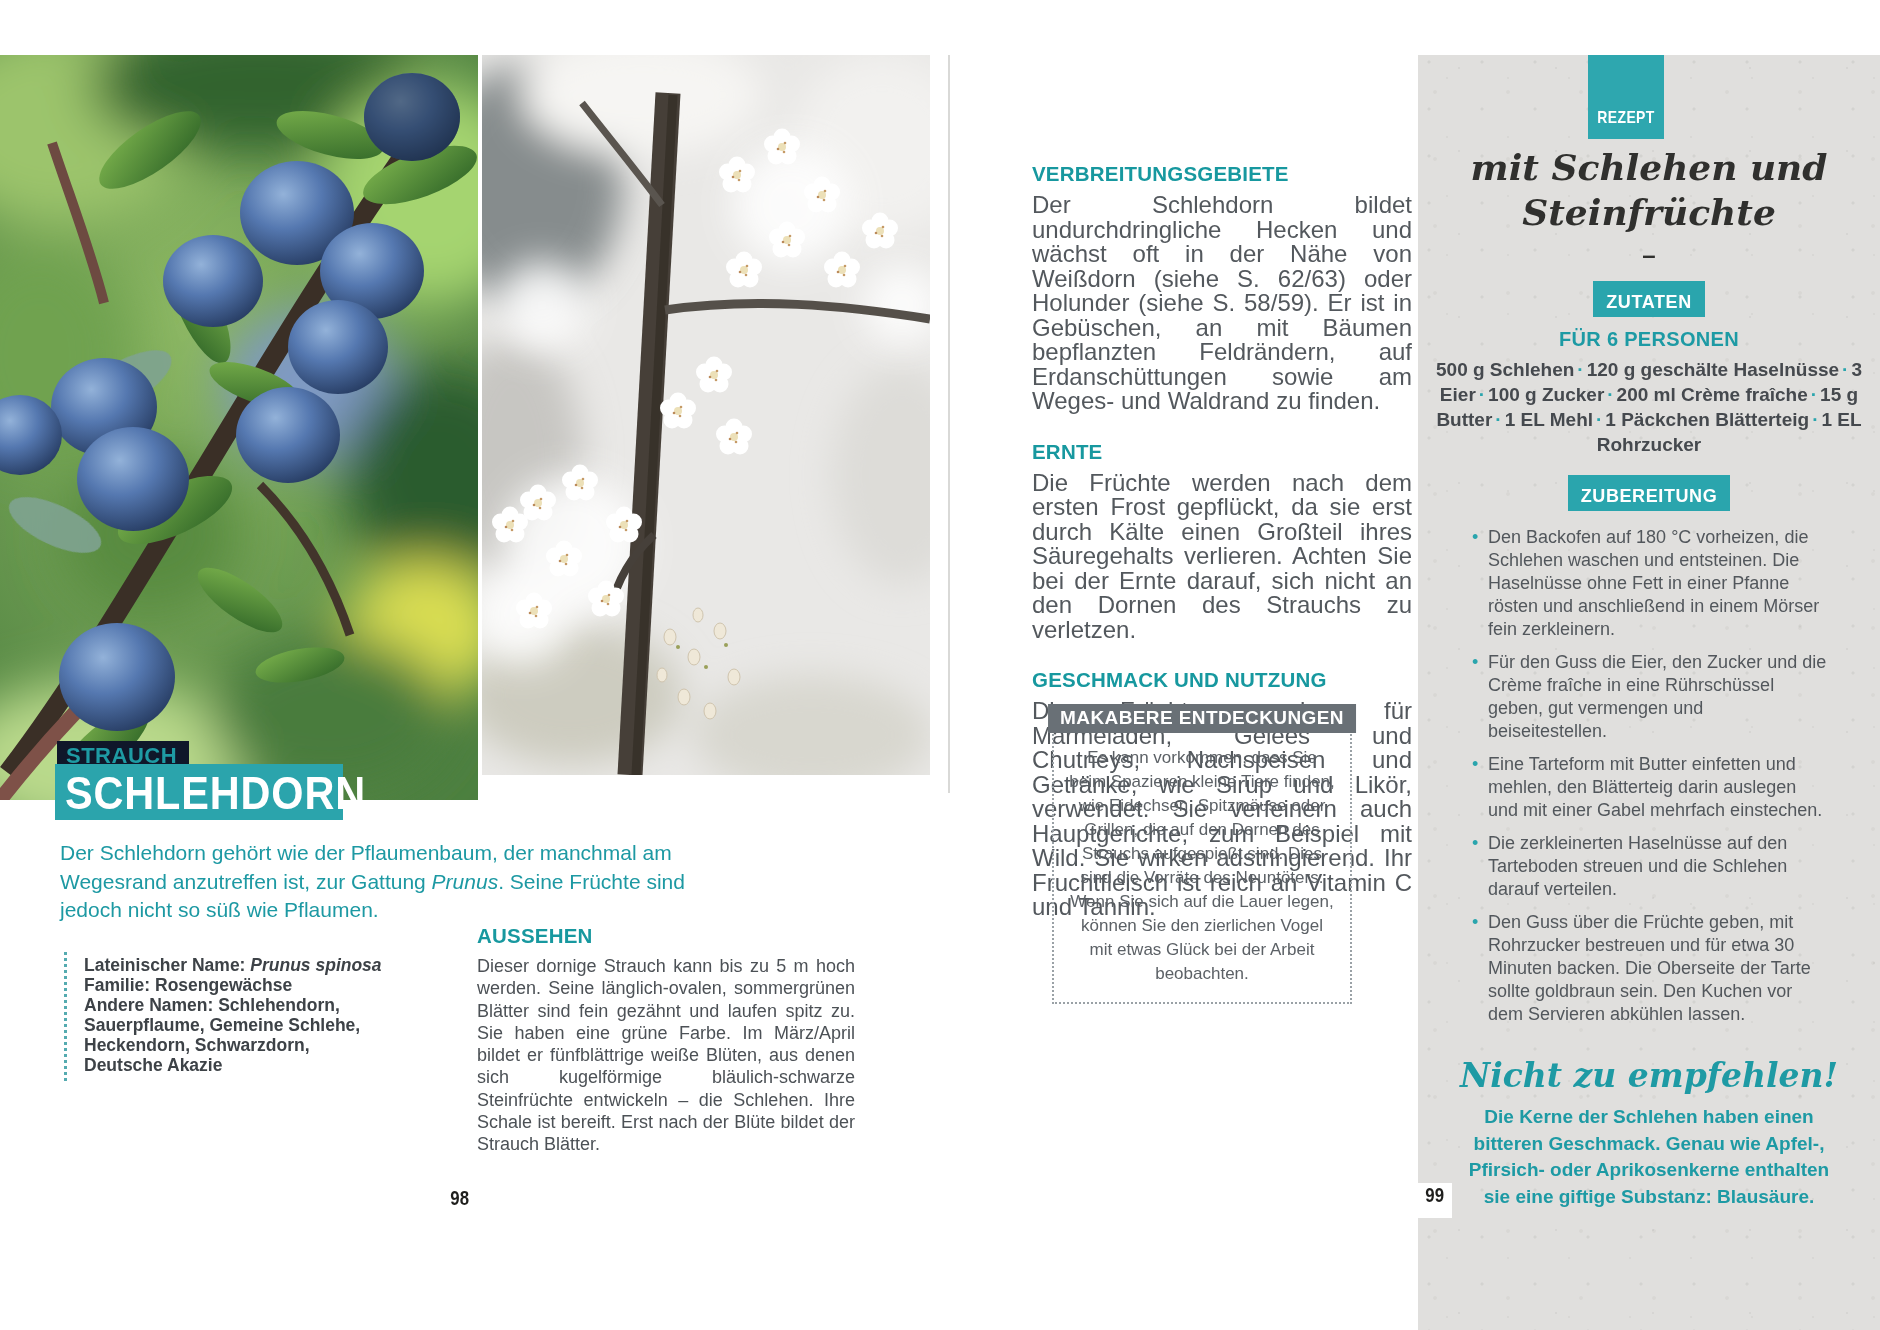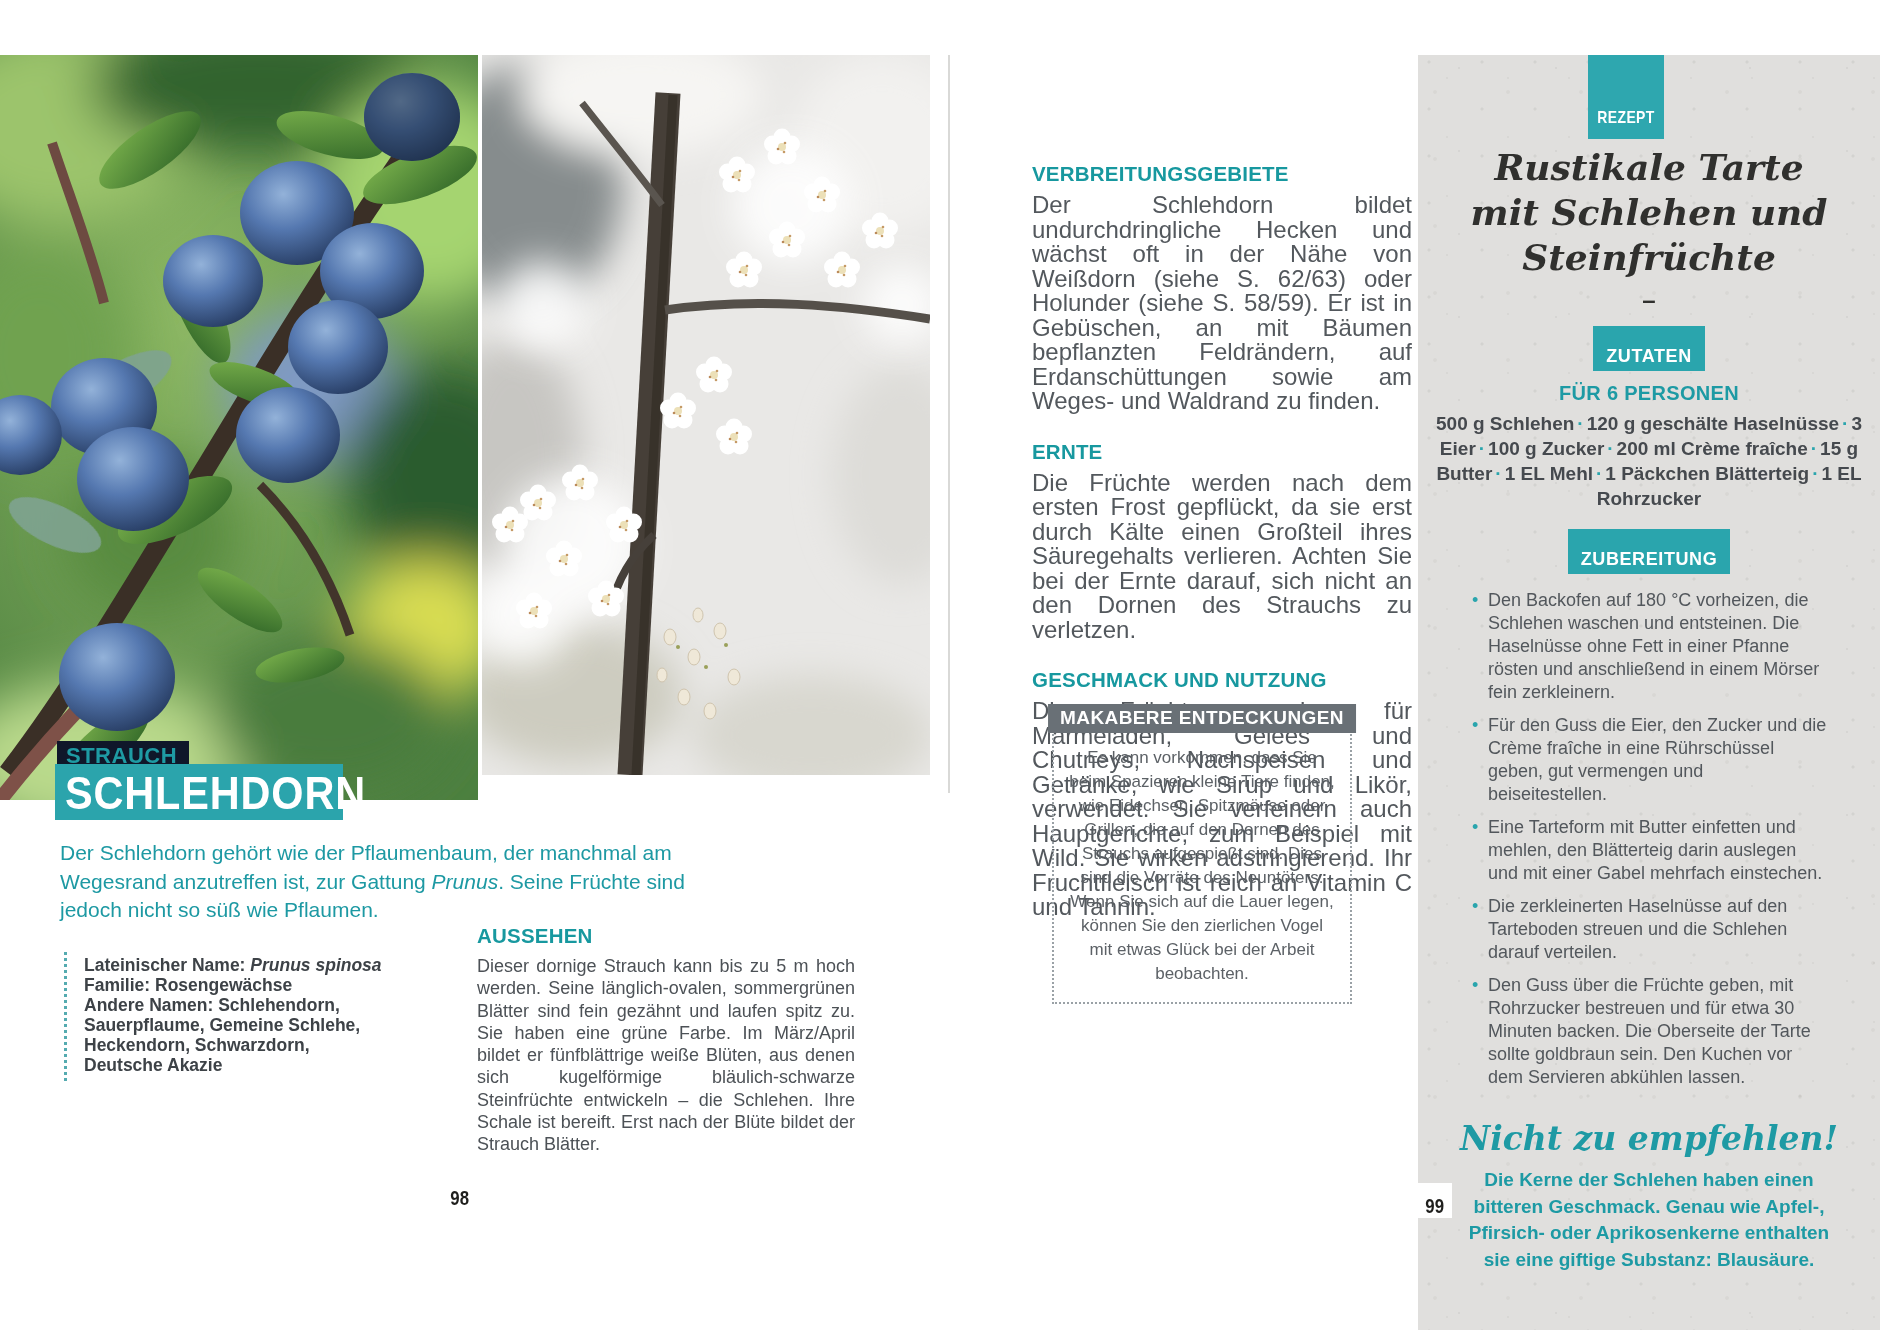--- a/index.html
+++ b/index.html
@@ -53,41 +53,41 @@
     background-size:53px 47px,61px 59px,73px 67px,97px 83px;
     text-align:center;}
   .rezept-tab{position:absolute;left:170px;top:0;width:76px;height:84px;background:#2ea7af;
     display:flex;align-items:flex-end;justify-content:center;padding-bottom:11px;box-sizing:border-box;}
   .rezept-tab .t{color:#fff;font-size:17px;font-weight:bold;letter-spacing:.5px;
     transform:scaleX(.82);}
   .recipe-title{padding-top:90px;color:#30302e;font-family:"DejaVu Serif",serif;
     font-style:italic;font-weight:bold;font-size:36px;line-height:45px;}
   .divider-dash{color:#30302e;font-size:24px;font-weight:bold;line-height:24px;margin-top:8px;}
   .tag{display:inline-block;background:#2aa5ad;color:#fff;font-weight:bold;font-size:18px;
-    letter-spacing:.6px;padding:20px 13px 4px;}
+    letter-spacing:.6px;padding:11px 13px 4px;}
   .tag-zutaten{margin-top:14px;}
   .servings{color:#1d9aa4;font-weight:600;font-size:20px;margin-top:11px;letter-spacing:.3px;}
   .ingredients{width:434px;margin:6px auto 0;color:#45494e;font-weight:bold;font-size:19px;
     line-height:25px;}
   .ingredients .sep{color:#2aa5ad;margin:0 3px;}
   .tag-zubereitung{margin-top:18px;}
   .steps{width:356px;margin:15px auto 0;padding:0;list-style:none;text-align:left;}
   .steps li{position:relative;padding-left:17px;margin-bottom:10px;color:#52575c;
     font-size:18px;line-height:23px;}
   .steps li::before{content:"•";position:absolute;left:1px;top:0;color:#2aa5ad;}
   .warning-title{margin-top:30px;color:#1e9aa4;font-family:"DejaVu Serif",serif;
     font-style:italic;font-weight:bold;font-size:33px;}
   .warning-body{width:376px;margin:9px auto 0;color:#1d9aa4;font-weight:600;font-size:19px;
     line-height:26.5px;}
 
   
   .pagenum{font-weight:bold;font-size:21px;color:#1f1f1d;transform:scaleX(.8);}
   .pagenum-left{position:absolute;left:448px;top:1186px;}
   .pagenum-right-box{position:absolute;left:0;top:1128px;width:34px;height:35px;background:#ffffff;
-    display:flex;align-items:flex-end;justify-content:center;}
+    display:flex;align-items:flex-start;justify-content:center;}
 </style>
 </head>
 <body>
 
 <div class="page">
 
   <div class="photo" style="left:0;top:55px;width:478px;height:745px;">
     <svg viewBox="0 0 478 745" preserveAspectRatio="none">
       <defs>
         <radialGradient id="bgGreen" cx="40%" cy="35%" r="80%">
@@ -269,21 +269,20 @@
     <div class="tip-title">MAKABERE ENTDECKUNGEN</div>
     <p class="tip-body">Es kann vorkommen, dass Sie beim Spazieren kleine Tiere finden, wie Eidechsen, Spitzmäuse oder Grillen, die auf den Dornen des Strauchs aufgespießt sind. Dies sind die Vorräte des Neuntöters. Wenn Sie sich auf die Lauer legen, können Sie den zierlichen Vogel mit etwas Glück bei der Arbeit beobachten.</p>
   </div>
 
   <div class="card">
     <div class="rezept-tab">
       <span class="t">REZEPT</span>
     </div>
 
     <div class="recipe-title">
-      <div>Rustikale Tarte</div>
       <div>mit Schlehen und</div>
       <div>Steinfrüchte</div>
     </div>
     <div class="divider-dash">–</div>
 
     <div class="tag tag-zutaten">ZUTATEN</div>
     <div class="servings">FÜR 6 PERSONEN</div>
 
     <p class="ingredients"><span>500 g Schlehen</span><span class="sep">·</span><span>120 g geschälte Haselnüsse</span><span class="sep">·</span><span>3 Eier</span><span class="sep">·</span><span>100 g Zucker</span><span class="sep">·</span><span>200 ml Crème fraîche</span><span class="sep">·</span><span>15 g Butter</span><span class="sep">·</span><span>1 EL Mehl</span><span class="sep">·</span><span>1 Päckchen Blätterteig</span><span class="sep">·</span><span>1 EL Rohrzucker</span></p>
 

